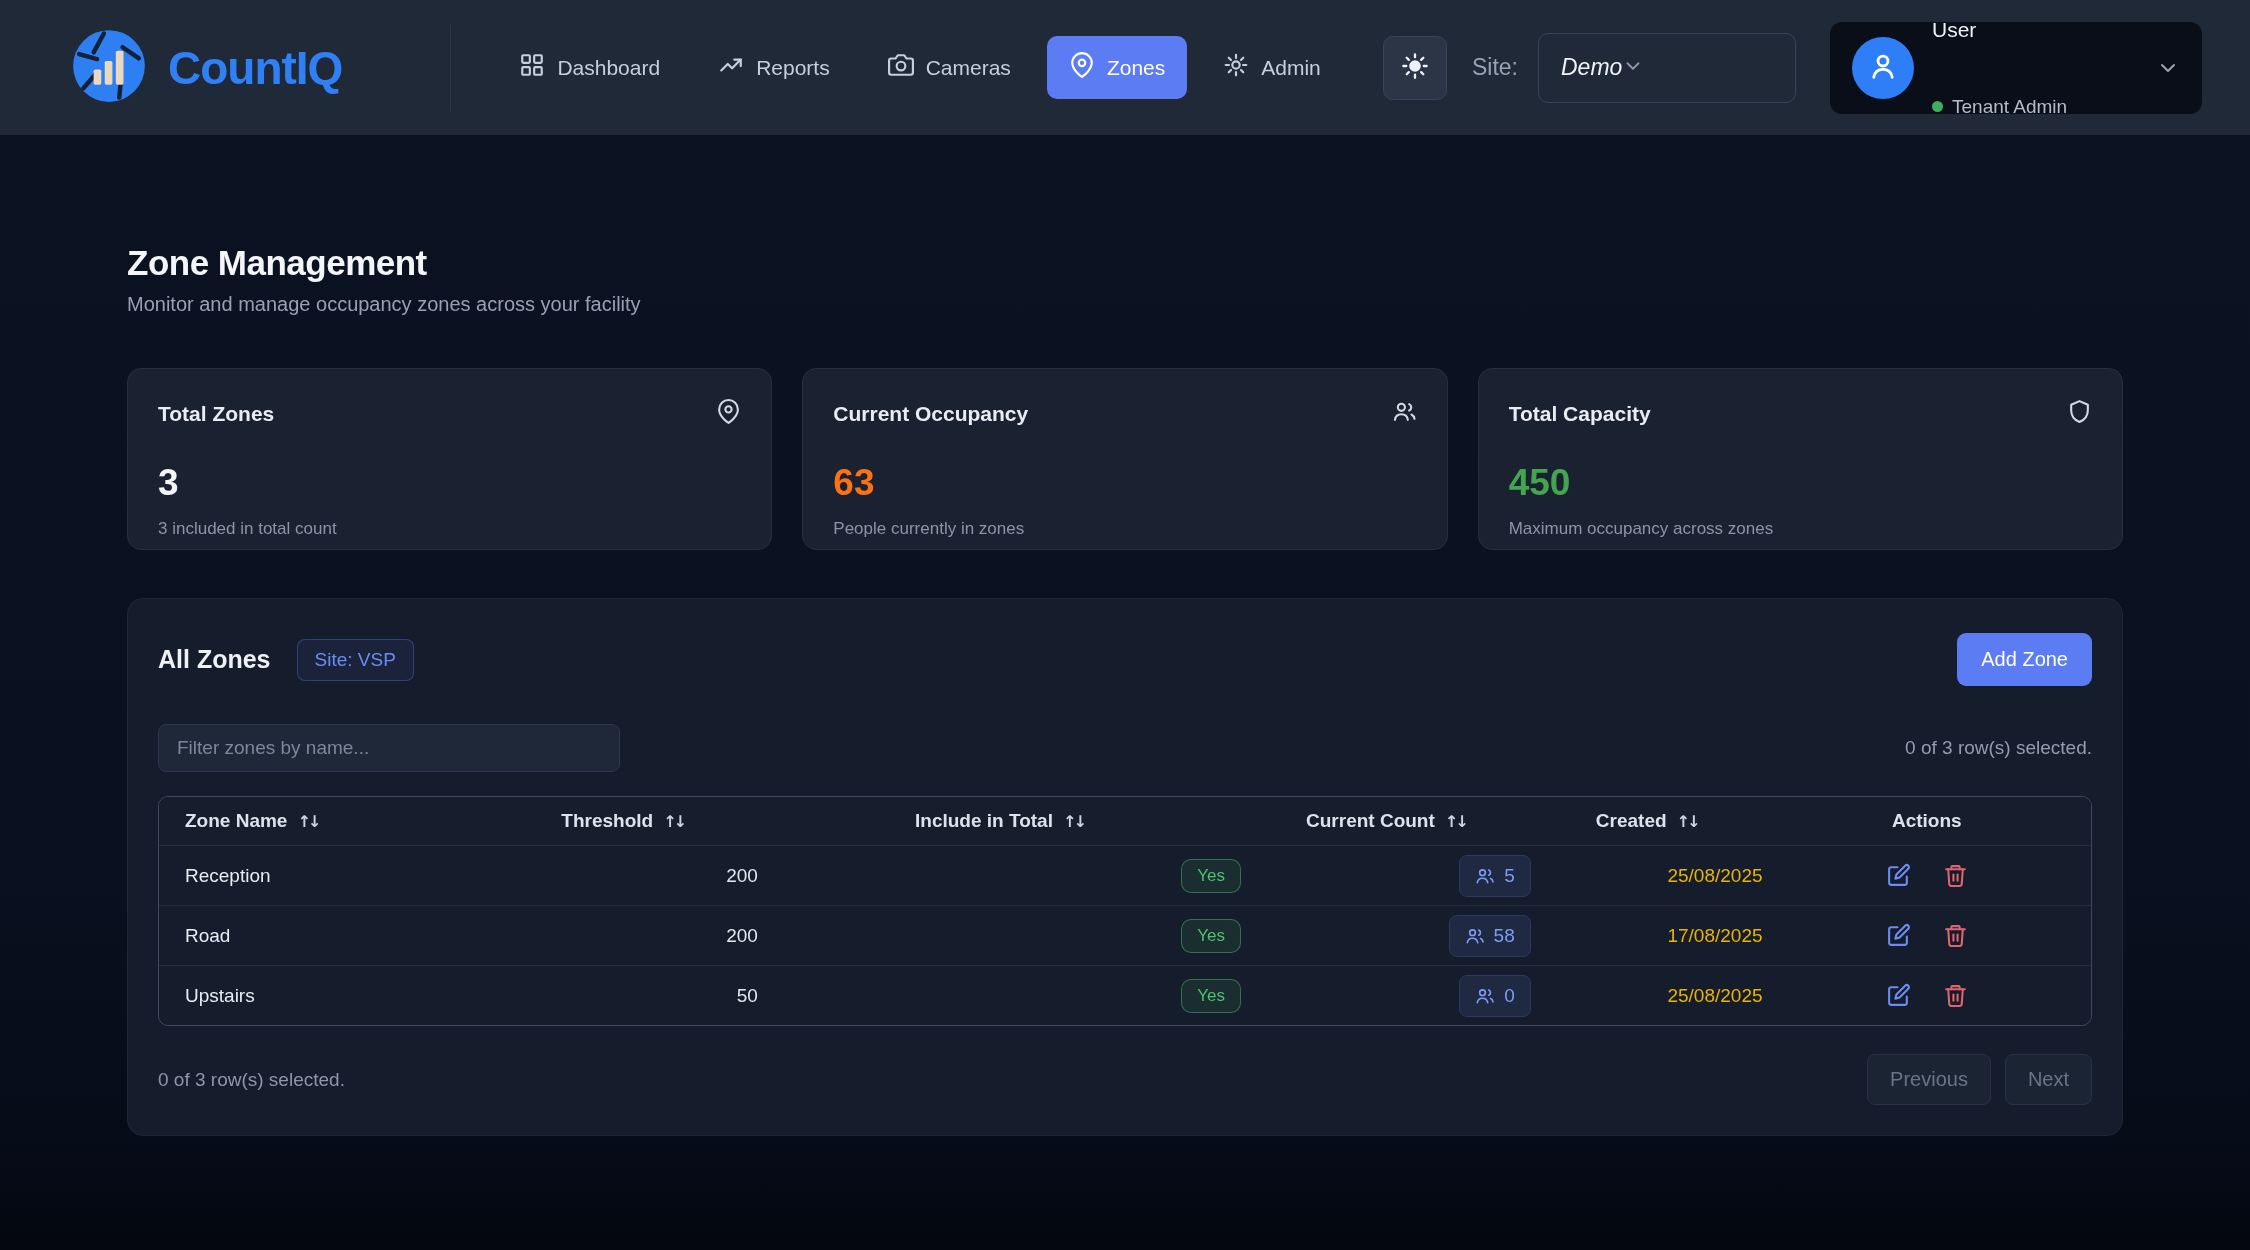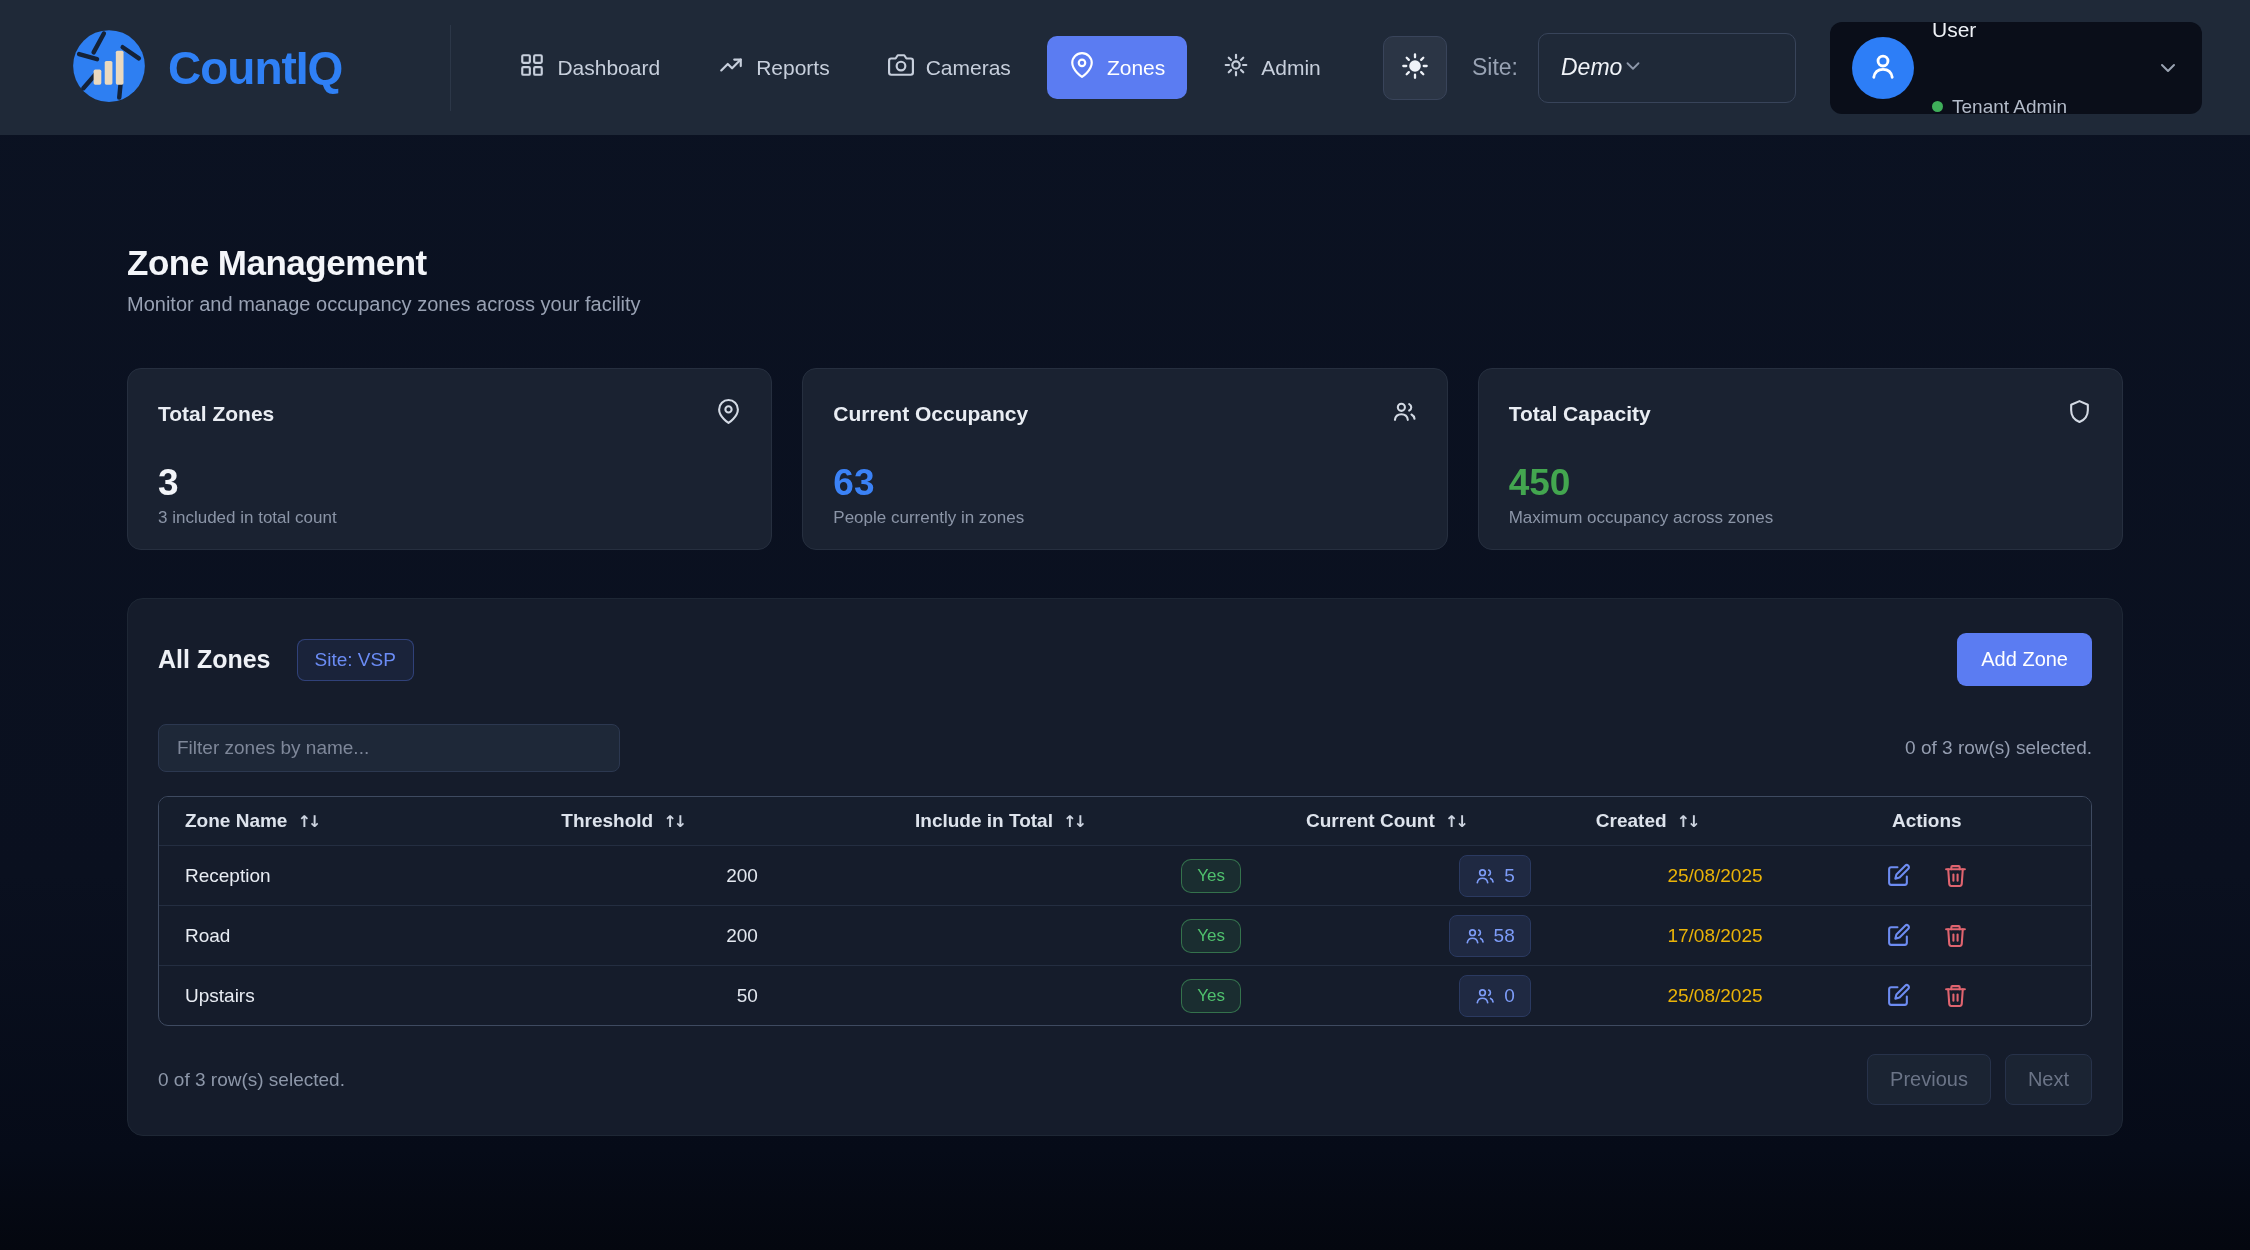--- a/index.html
+++ b/index.html
@@ -41,21 +41,21 @@
   .main { flex:1; padding:108px 127px 0 127px; }
   .page-title { font-size:35px; font-weight:bold; color:#f3f5f9; letter-spacing:-0.5px; }
   .page-sub { font-size:20px; color:#98a1b3; margin-top:10px; }
 
   .stats { display:flex; gap:30px; margin-top:52px; }
   .stat-card { flex:1; height:182px; background:#1a2231; border:1px solid #262f3f; border-radius:14px; padding:30px 30px 0 30px; }
   .stat-head { display:flex; align-items:center; justify-content:space-between; }
   .stat-title { font-size:21px; font-weight:600; color:#e9edf3; }
   .stat-head svg { width:25px; height:25px; color:#d3dae4; }
   .stat-value { font-size:37px; font-weight:bold; margin-top:34px; }
-  .stat-desc { font-size:17px; color:#8b95a7; margin-top:4px; }
+  .stat-desc { font-size:17px; color:#8b95a7; margin-top:15px; }
 
   
   .panel { margin-top:48px; background:#151c2b; border:1px solid #1e2735; border-radius:16px; padding:34px 30px 30px 30px; }
   .panel-head { display:flex; align-items:center; }
   .panel-title { font-size:25px; font-weight:bold; color:#eef1f6; }
   .site-badge { margin-left:26px; font-size:19px; color:#6b8cf5; background:rgba(91,124,242,0.08); border:1px solid rgba(91,124,242,0.35); border-radius:8px; padding:9px 17px; }
   .add-btn { margin-left:auto; background:#5b7cf2; color:#ffffff; font-size:20px; border:none; border-radius:9px; padding:15px 24px; cursor:pointer; font-family:inherit; }
 
   .filter-row { display:flex; align-items:center; margin-top:38px; }
   .filter-input { width:462px; height:48px; background:#1e2838; border:1px solid #2c3850; border-radius:8px; padding:0 18px; font-size:19px; color:#dfe4ee; font-family:inherit; outline:none; }
@@ -231,21 +231,21 @@
           <span class="stat-title">Current Occupancy</span>
           <span>
             <svg viewBox="0 0 24 24" fill="none" stroke="currentColor" stroke-width="2" stroke-linecap="round" width="25" height="25">
                 <circle cx="9" cy="8" r="3.4"></circle>
                 <path d="M2.8 20c.5-3.3 2.9-5.3 6.2-5.3s5.7 2 6.2 5.3"></path>
                 <path d="M16.5 4.9a3.4 3.4 0 0 1 0 6.2"></path>
                 <path d="M18.7 14.9c1.6.8 2.6 2.1 2.9 4.1"></path>
               </svg>
           </span>
         </div>
-        <div class="stat-value" style="color:#3b82f6">63</div>
+        <div class="stat-value" style="color:#f97316">63</div>
         <div class="stat-desc">People currently in zones</div>
       </div>
 
       <div class="stat-card">
         <div class="stat-head">
           <span class="stat-title">Total Capacity</span>
           <span>
             <svg viewBox="0 0 24 24" fill="none" stroke="currentColor" stroke-width="2" stroke-linejoin="round" width="25" height="25">
                 <path d="M12 2l8 3.5v5.2c0 5.4-3.4 9.4-8 11.3-4.6-1.9-8-5.9-8-11.3V5.5z"></path>
               </svg>

